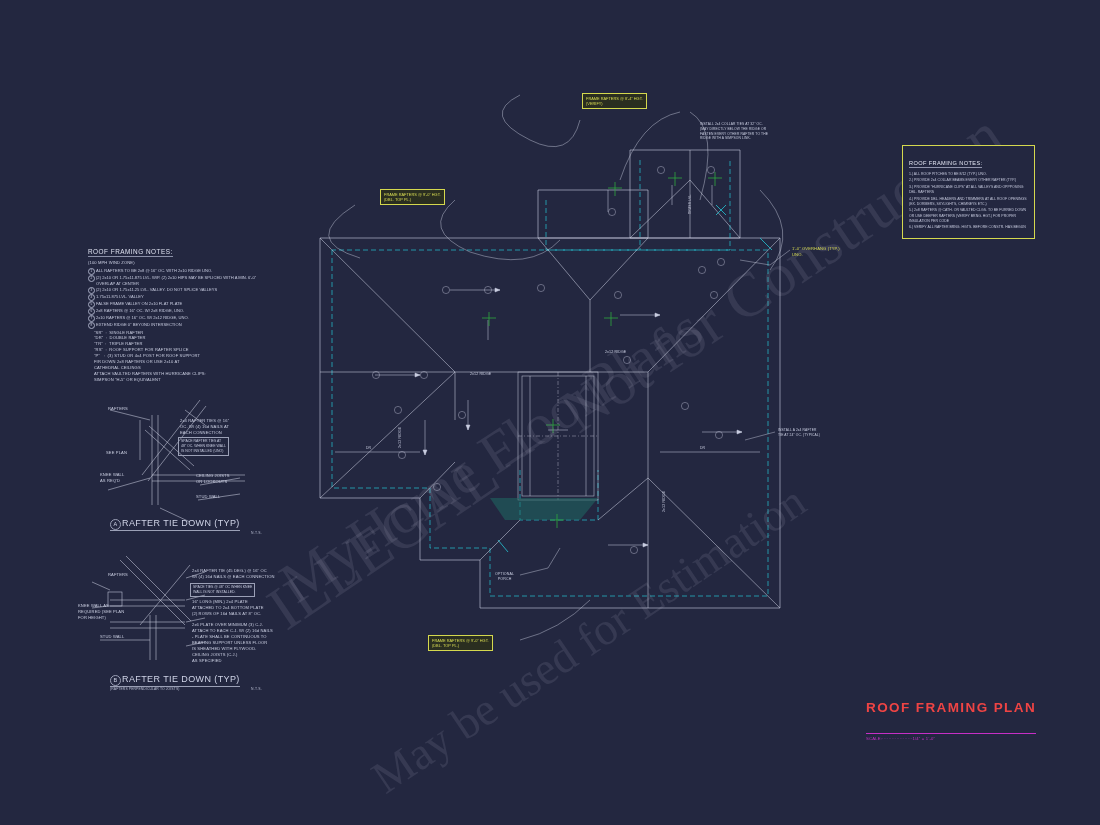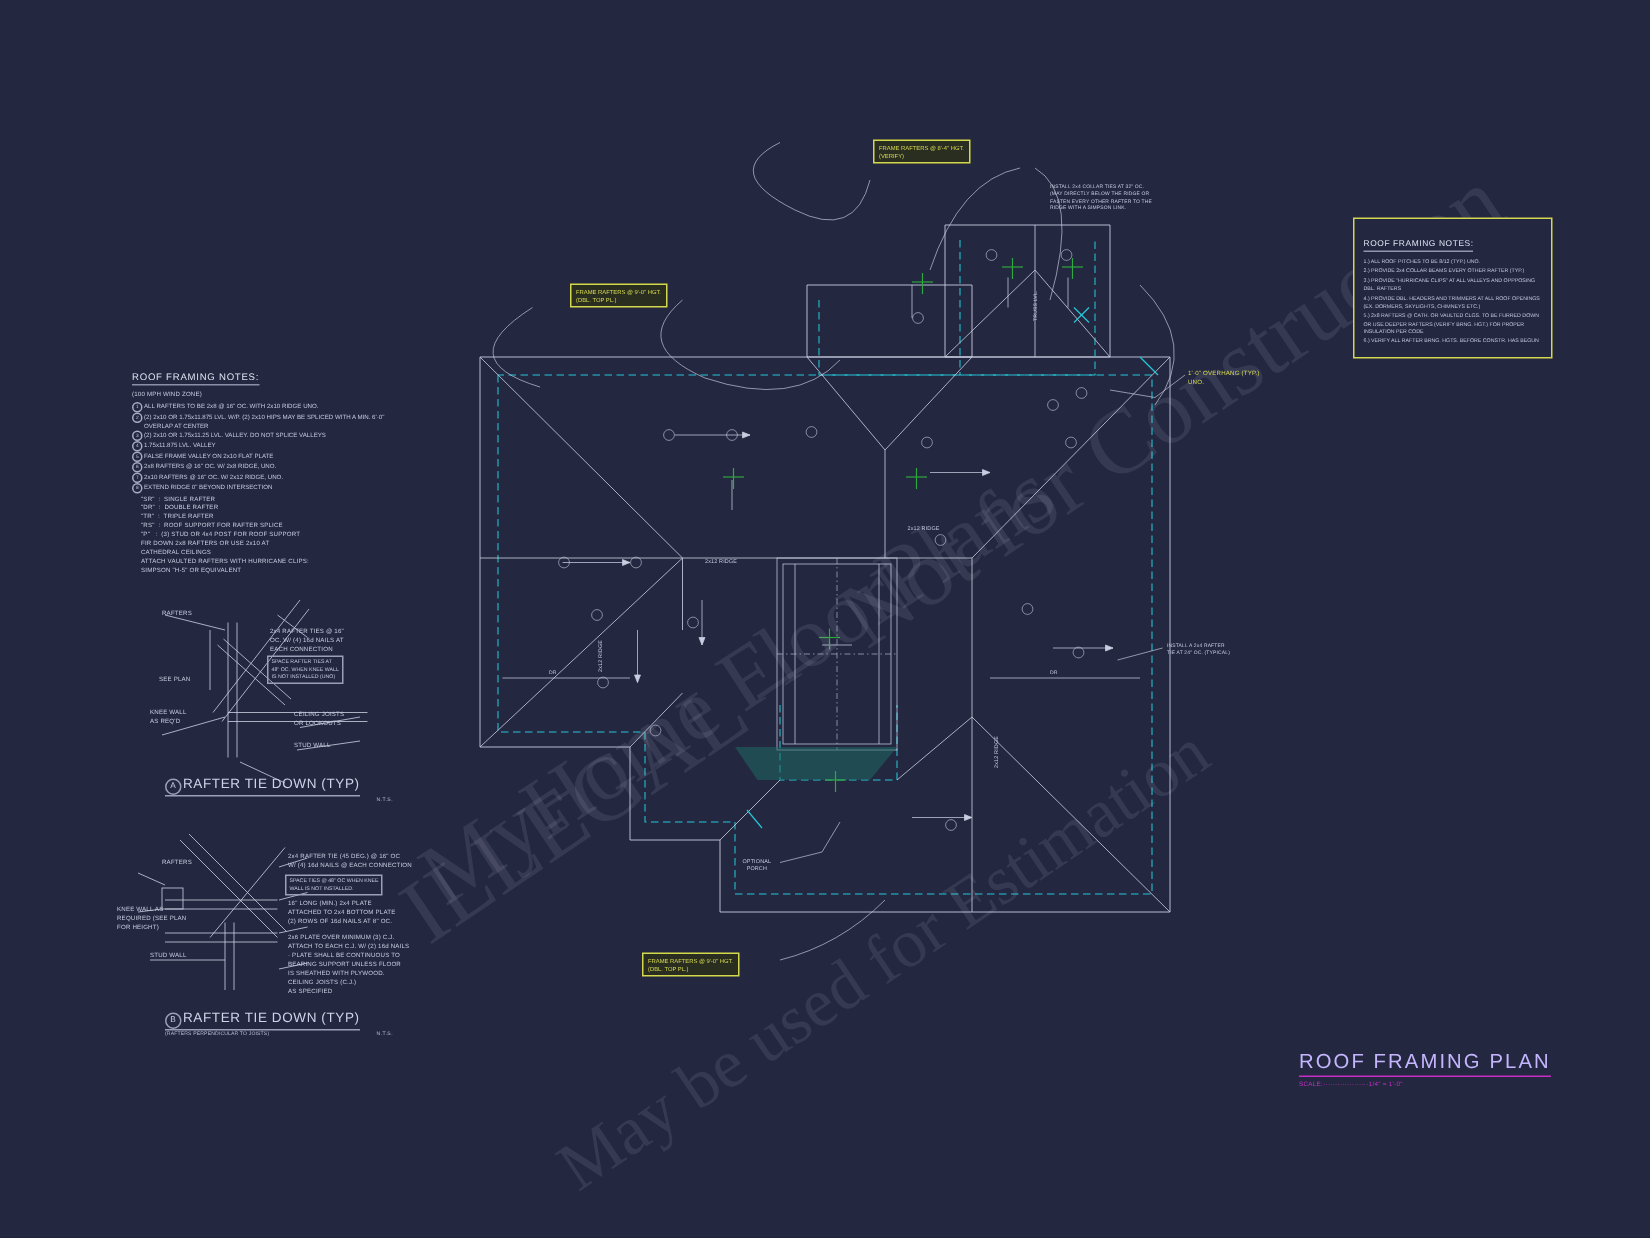--- a/index.html
+++ b/index.html
@@ -27,22 +27,22 @@
       border-bottom:.8px solid #9195ad;display:inline-block;padding-bottom:.5px;}
   #notes-right ol{margin:3px 0 0;padding:0;list-style:none;}
   #notes-right li{font-size:3.5px;line-height:1.5;color:#c3c7db;margin-bottom:1.2px;}
 
   
   .callout{border:.9px solid #d4d84e;background:#2a2e20;padding:1.6px 3px;
       font-size:3.9px;line-height:1.42;color:#d8dc52;white-space:pre;}
 
   
   #titleblock{left:866px;top:700px;}
-  #titleblock .t{font-size:13.5px;letter-spacing:1.4px;color:#c4b5fd;
-      border-bottom:1.2px solid #c62fc6;padding-bottom:2px;}
+  #titleblock .t{font-size:13.5px;letter-spacing:1.4px;color:#ef4444;
+      border-bottom:1.2px solid #c62fc6;padding-bottom:18px;font-weight:bold;}
   #titleblock .s{font-size:4.2px;letter-spacing:.2px;color:#c62fc6;margin-top:1.5px;}
 
   
   .dtitle{font-size:9px;letter-spacing:.4px;color:#cfd3e6;
       border-bottom:.9px solid #9ba0b6;display:inline-block;padding-bottom:0px;}
   .dmark{display:inline-block;width:9px;height:9px;border:.7px solid #9ba0b6;
       border-radius:50%;font-size:5.5px;line-height:9px;text-align:center;margin-right:1px;}
   .nts{font-size:3.4px;color:#b9bed2;letter-spacing:.3px;}
   .dsub{font-size:3.4px;color:#b9bed2;letter-spacing:.1px;}
 

